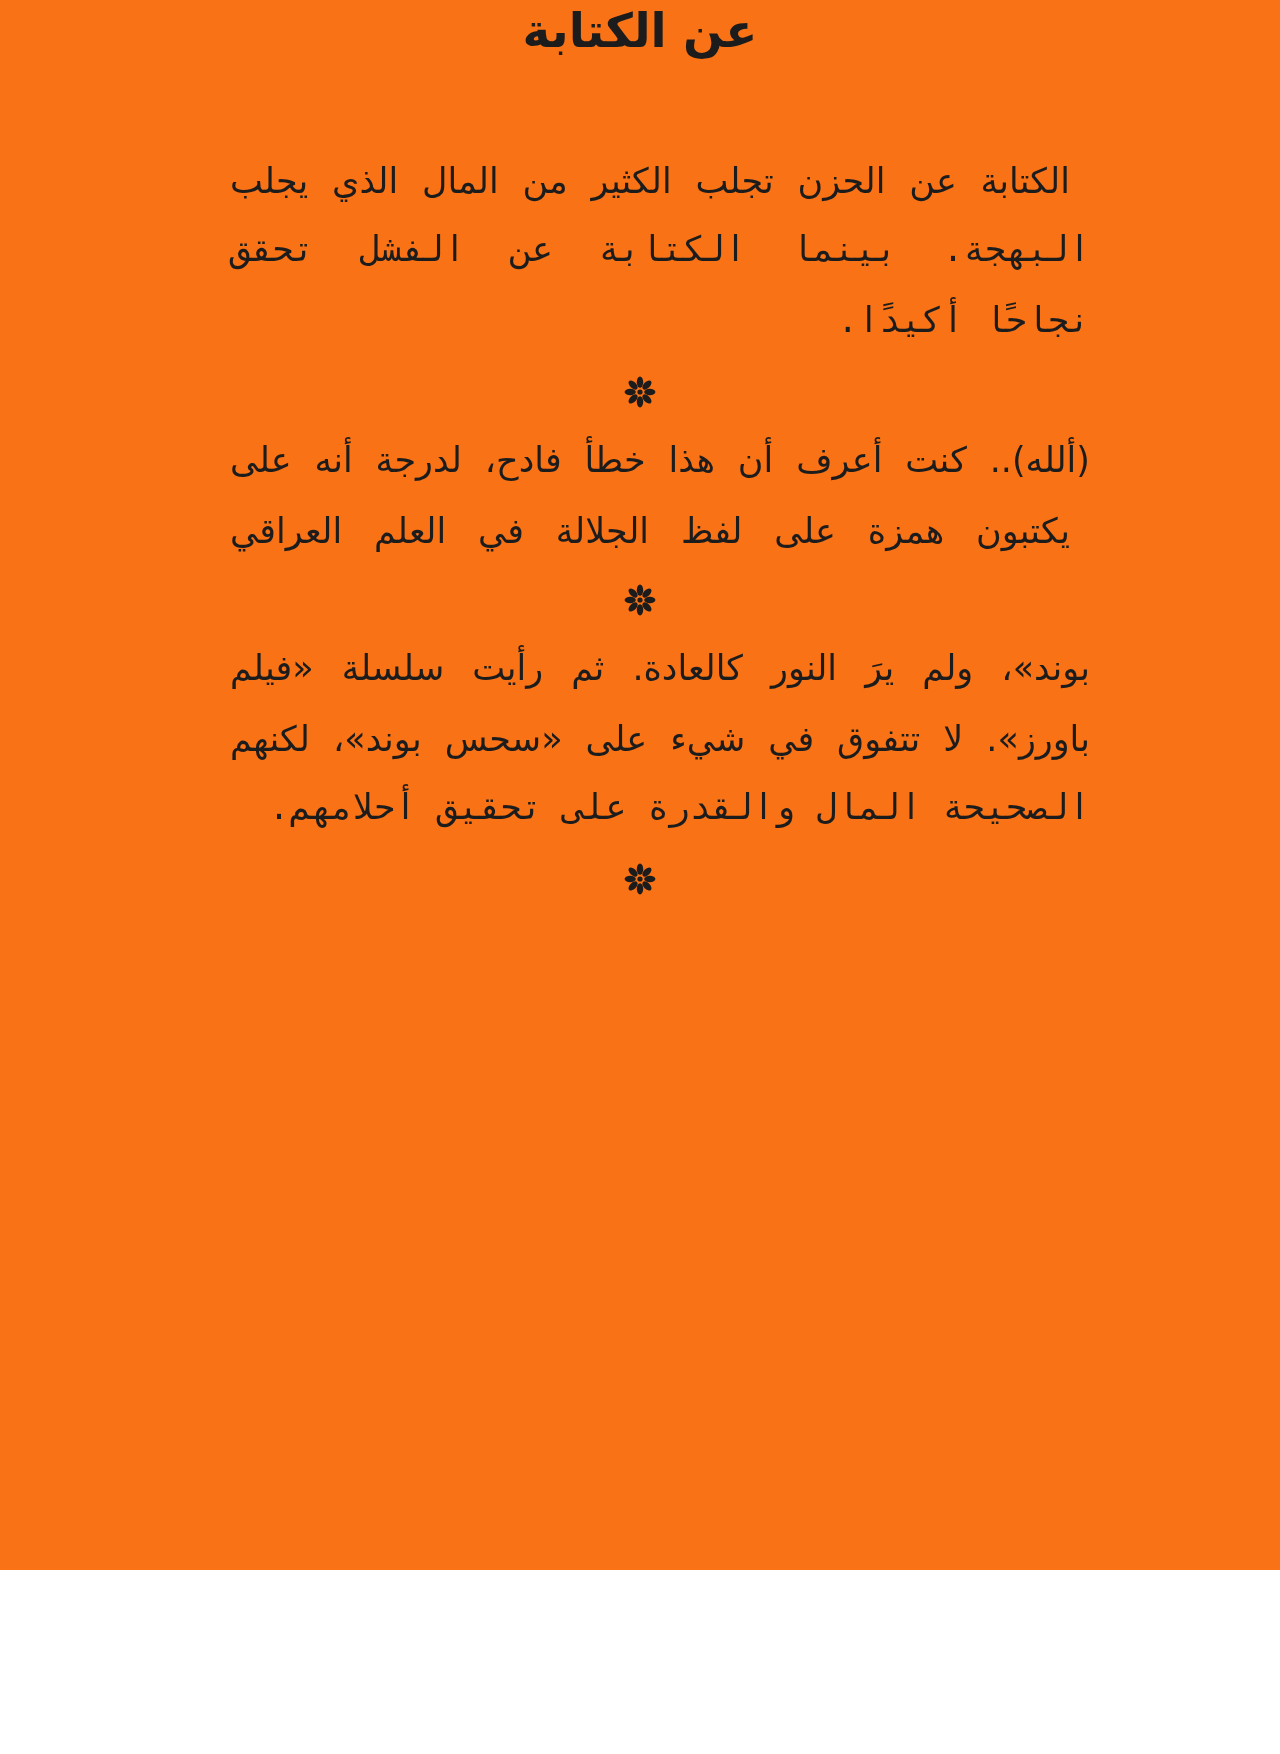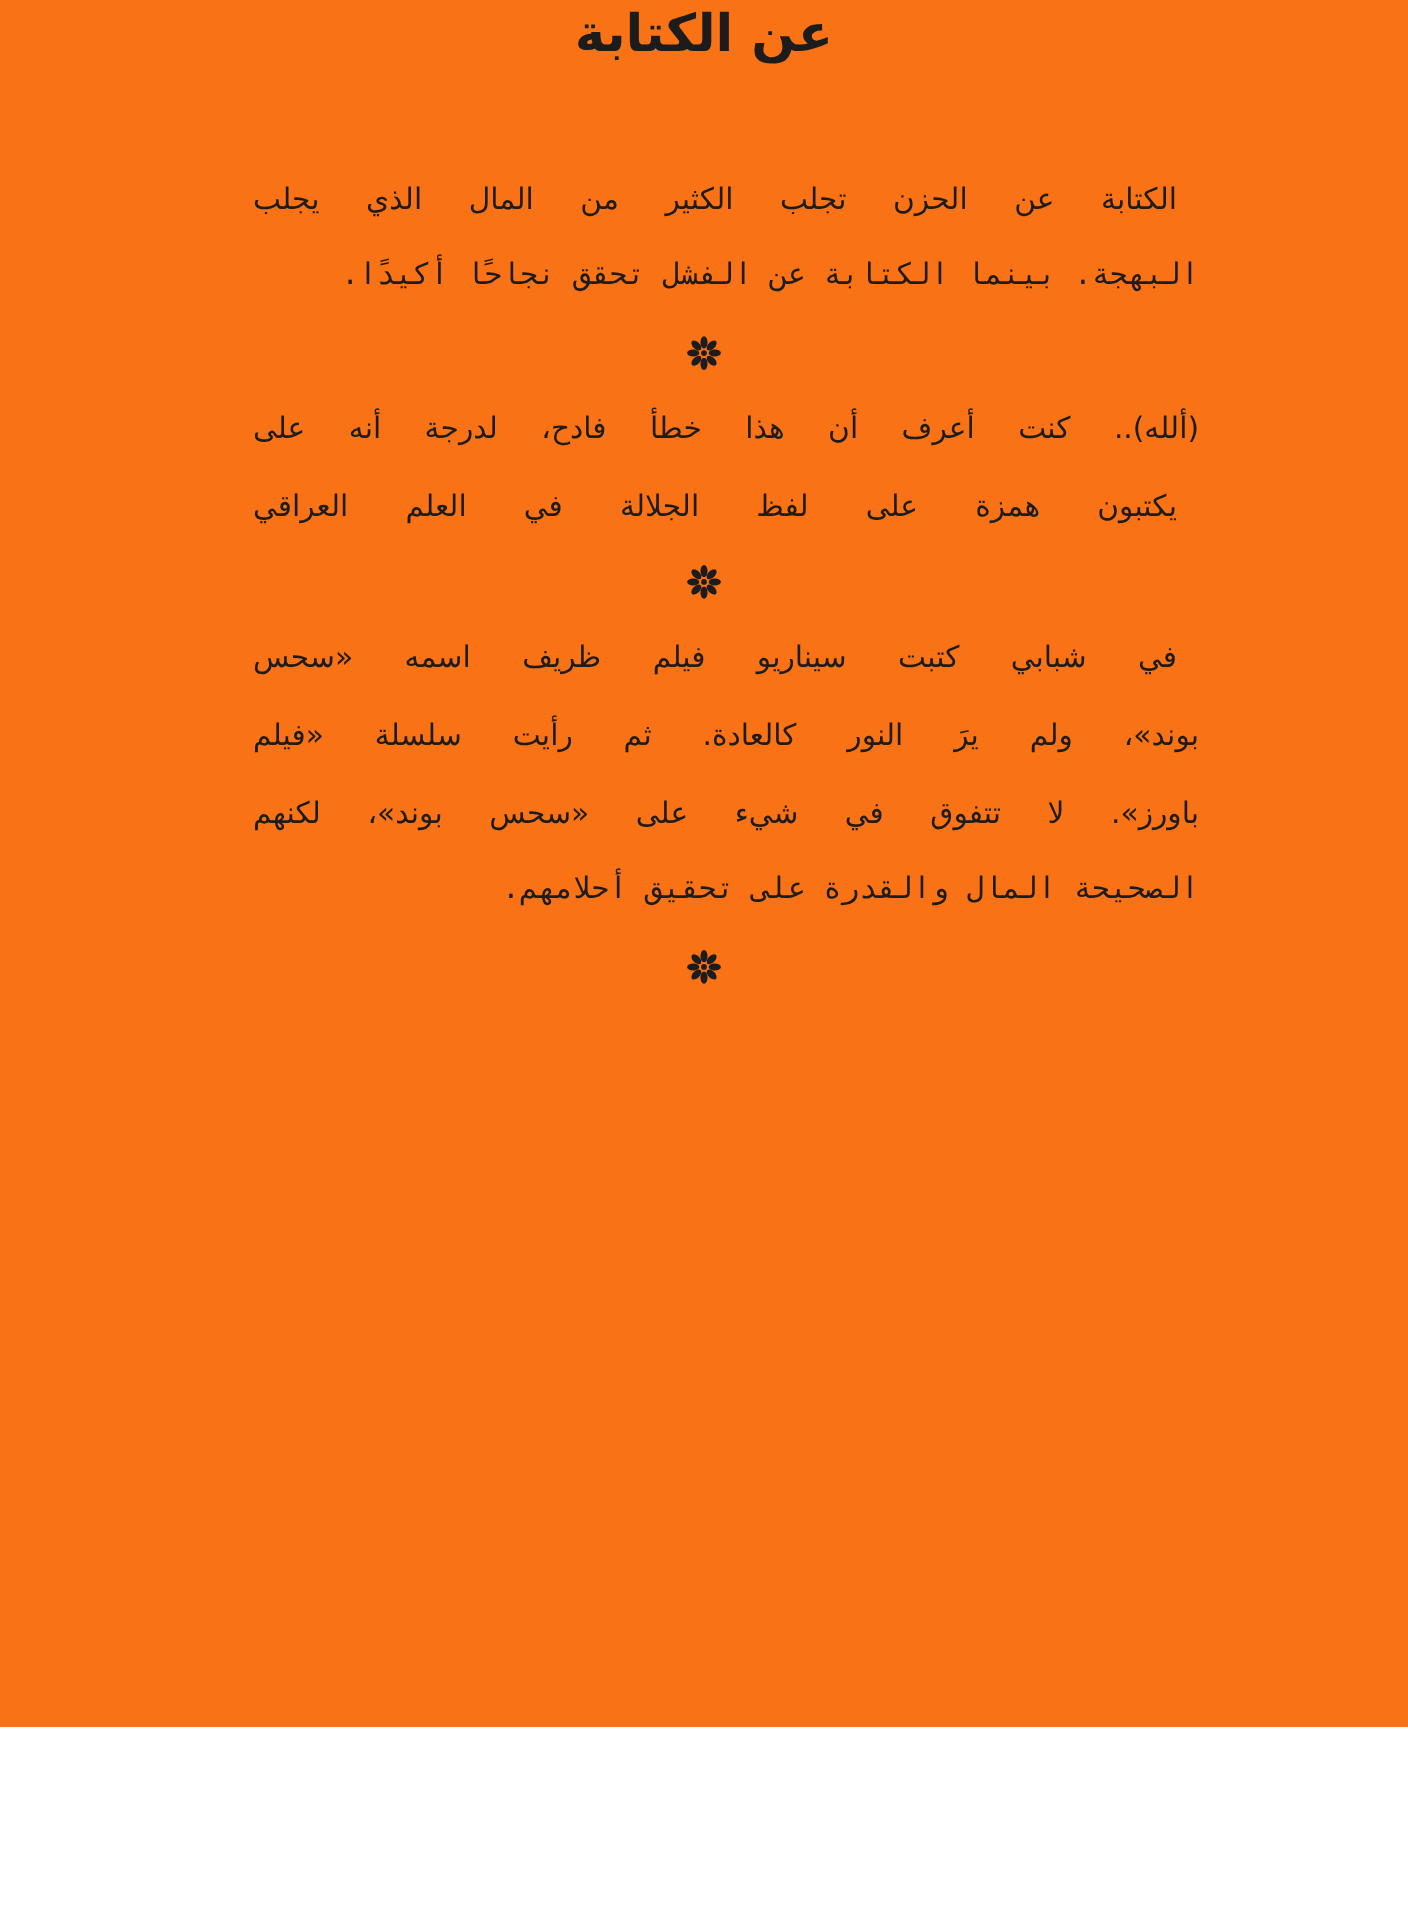--- a/index.html
+++ b/index.html
@@ -31,21 +31,21 @@
     font-weight: 700;
     letter-spacing: 0;
   }
   .body-text {
     margin-top: 84px;
   }
   .line {
     direction: rtl;
     unicode-bidi: embed;
     margin: 0 190px 0 230px; 
-    font-size: 27px;
+    font-size: 35px;
     line-height: 71px;
     text-align: justify;
     text-align-last: justify;
     white-space: normal;
   }
   .line.first {
     text-indent: 20px;
   }
   .line.last {
     text-align-last: right;
@@ -120,21 +120,20 @@
             <ellipse cx="18" cy="8.2" rx="3.2" ry="5.6" transform="rotate(180 18 18)"></ellipse>
             <ellipse cx="18" cy="8.2" rx="3.2" ry="5.6" transform="rotate(225 18 18)"></ellipse>
             <ellipse cx="18" cy="8.2" rx="3.2" ry="5.6" transform="rotate(270 18 18)"></ellipse>
             <ellipse cx="18" cy="8.2" rx="3.2" ry="5.6" transform="rotate(315 18 18)"></ellipse>
           </g>
         </g>
       </svg>
     </div>
 
     <div class="para">
-      <div class="line first">في شبابي كتبت سيناريو فيلم ظريف اسمه «سحس</div>
       <div class="line">بوند»، ولم يرَ النور كالعادة. ثم رأيت سلسلة «فيلم</div>
       <div class="line">باورز». لا تتفوق في شيء على «سحس بوند»، لكنهم</div>
       <div class="line last">الصحيحة المال والقدرة على تحقيق أحلامهم.</div>
     </div>
 
     <div class="ornament">
       <svg width="36" height="36" viewBox="0 0 36 36" aria-hidden="true">
         <g fill="#1c1c1c">
           <circle cx="18" cy="18" r="2.6"></circle>
           <g>

